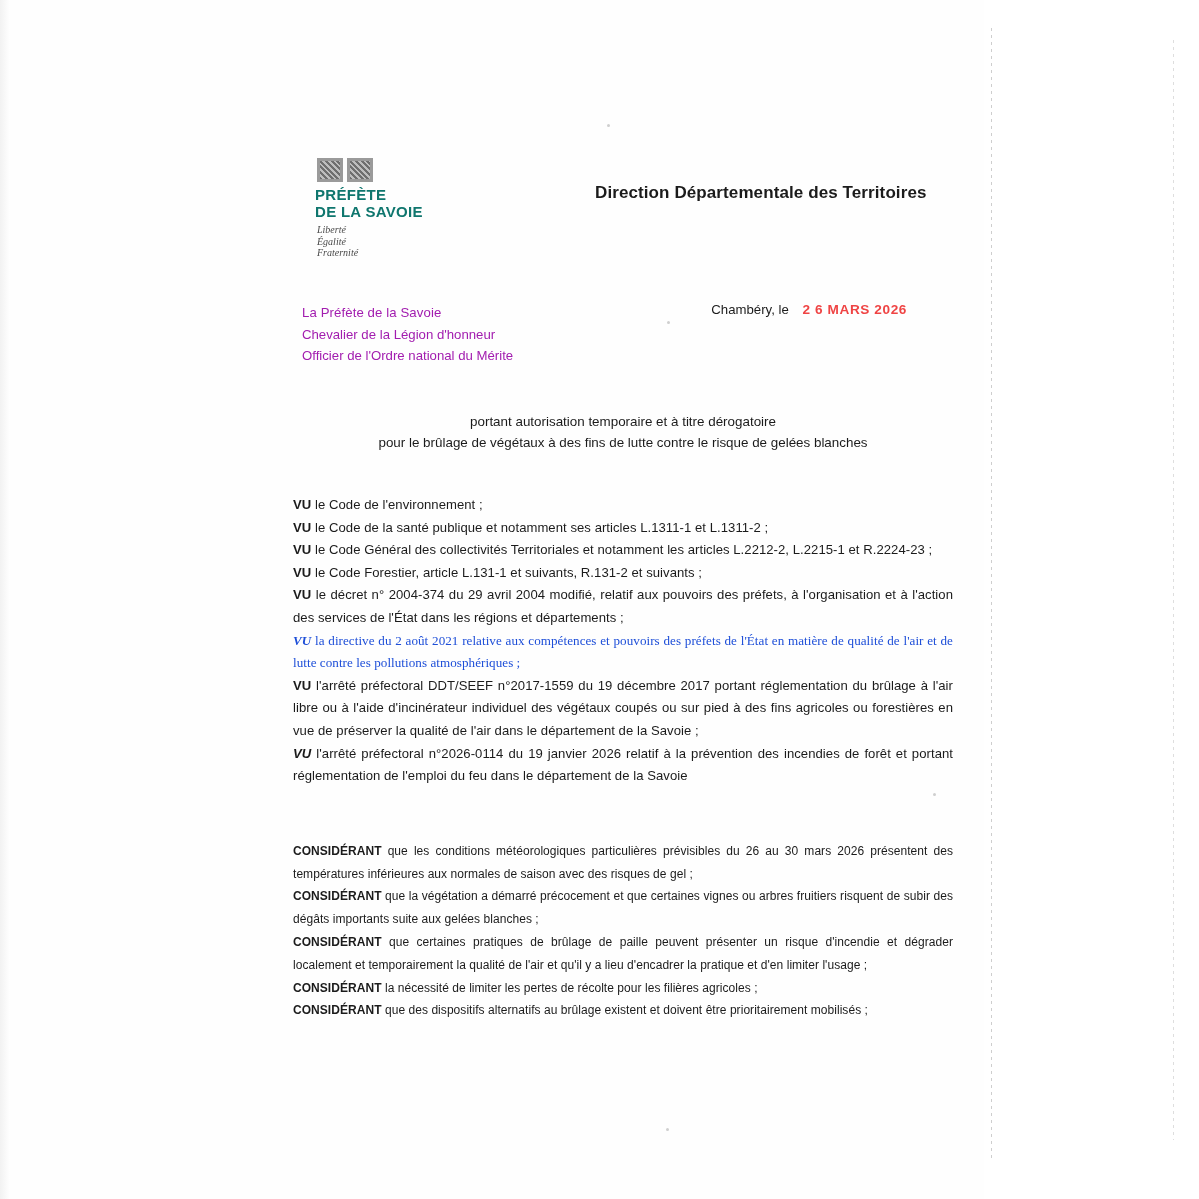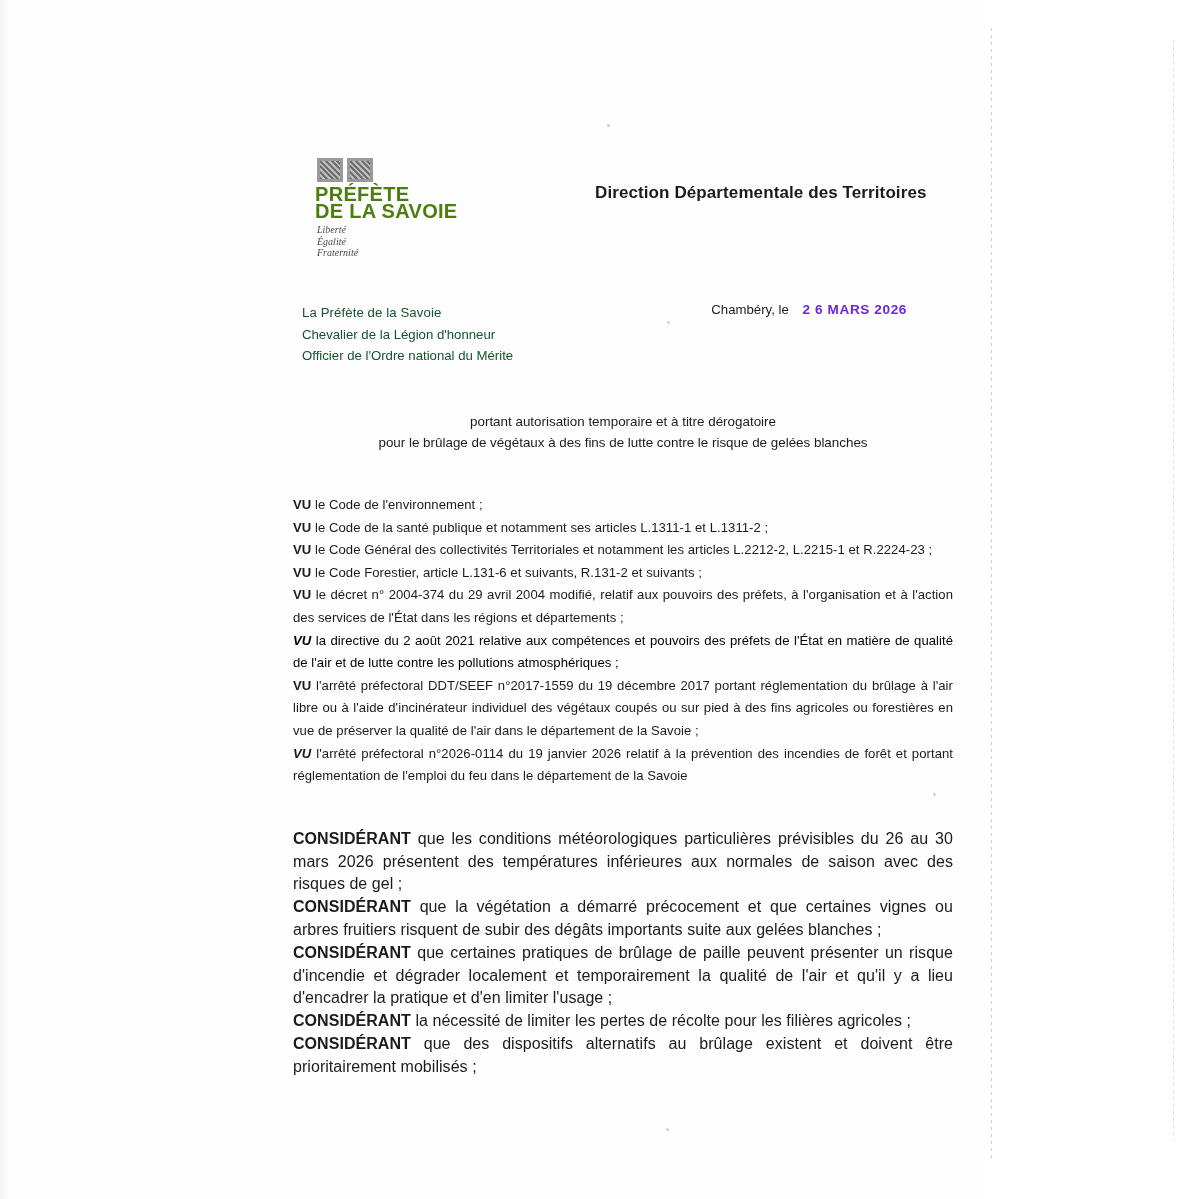--- a/index.html
+++ b/index.html
@@ -88,25 +88,25 @@
   .marianne .blk::after {
     content: "";
     position: absolute;
     inset: 3px;
     background: repeating-linear-gradient(45deg, #6f6f6f 0 2px, #bdbdbd 2px 4px);
   }
   .prefete-name {
     position: absolute;
     left: 22px;
     top: 28px;
-    font-size: 20px;
+    font-size: 15px;
     letter-spacing: .3px;
     line-height: 17px;
     font-weight: 600;
-    color: #4d7c0f;
+    color: #0f766e;
   }
   .devise {
     position: absolute;
     left: 24px;
     top: 66px;
     font-family: "Liberation Serif", serif;
     font-style: italic;
     font-size: 10px;
     line-height: 11.5px;
     color: #4a4a4a;
@@ -127,36 +127,36 @@
     position: relative;
     margin-top: 39px;
     height: 62px;
   }
   .sig-left {
     position: absolute;
     left: 9px;
     top: 0;
     font-size: 13.2px;
     line-height: 21.5px;
-    color: #14532d;
+    color: #a21caf;
   }
   .sig-left .l1 { letter-spacing: .1px; }
   .place-date {
     position: absolute;
     right: 46px;
     top: 0;
     font-size: 13.2px;
     white-space: nowrap;
   }
   .stamp {
     font-weight: 700;
     letter-spacing: .6px;
     font-size: 13.6px;
     margin-left: 10px;
-    color: #6d28d9;
+    color: #ef4444;
   }
 
   
   .title-block {
     margin-top: 47px;
     text-align: center;
     font-size: 13.4px;
     line-height: 21px;
   }
   .title-main {
@@ -175,30 +175,31 @@
   .title-sub1, .title-sub2 { font-weight: 400; }
 
   
   .vu-block {
     margin-top: 41px;
     font-size: 13.1px;
     line-height: 22.6px;
     letter-spacing: .05px;
   }
   .considerant-block {
-    margin-top: 40px;
-    font-size: 16px;
+    margin-top: 52px;
+    font-size: 12px;
     line-height: 22.8px;
     letter-spacing: .05px;
   }
   .kw { font-weight: 700; }
   .kw-it { font-weight: 700; font-style: italic; }
   .faded {
-    color: #000000;
+    color: #1d4ed8;
     filter: blur(.35px);
+    font-family: Liberation Serif, serif;
   }
   p { margin: 0; }
 
   .just { text-align: justify; }
 </style>
 </head>
 <body>
 
 <div class="page">
 
@@ -255,21 +256,21 @@
       <p class="just">
         <span class="kw">VU</span>
         <span>le Code de la santé publique et notamment ses articles L.1311-1 et L.1311-2 ;</span>
       </p>
       <p class="just">
         <span class="kw">VU</span>
         <span>le Code Général des collectivités Territoriales et notamment les articles L.2212-2, L.2215-1 et R.2224-23 ;</span>
       </p>
       <p class="just">
         <span class="kw">VU</span>
-        <span>le Code Forestier, article L.131-6 et suivants, R.131-2 et suivants ;</span>
+        <span>le Code Forestier, article L.131-1 et suivants, R.131-2 et suivants ;</span>
       </p>
       <p class="just">
         <span class="kw">VU</span>
         <span>le décret n° 2004-374 du 29 avril 2004 modifié, relatif aux pouvoirs des préfets, à l'organisation et à l'action des services de l'État dans les régions et départements ;</span>
       </p>
       <p class="just faded">
         <span class="kw-it">VU</span>
         <span>la directive du 2 août 2021 relative aux compétences et pouvoirs des préfets de l'État en matière de qualité de l'air et de lutte contre les pollutions atmosphériques ;</span>
       </p>
       <p class="just">

